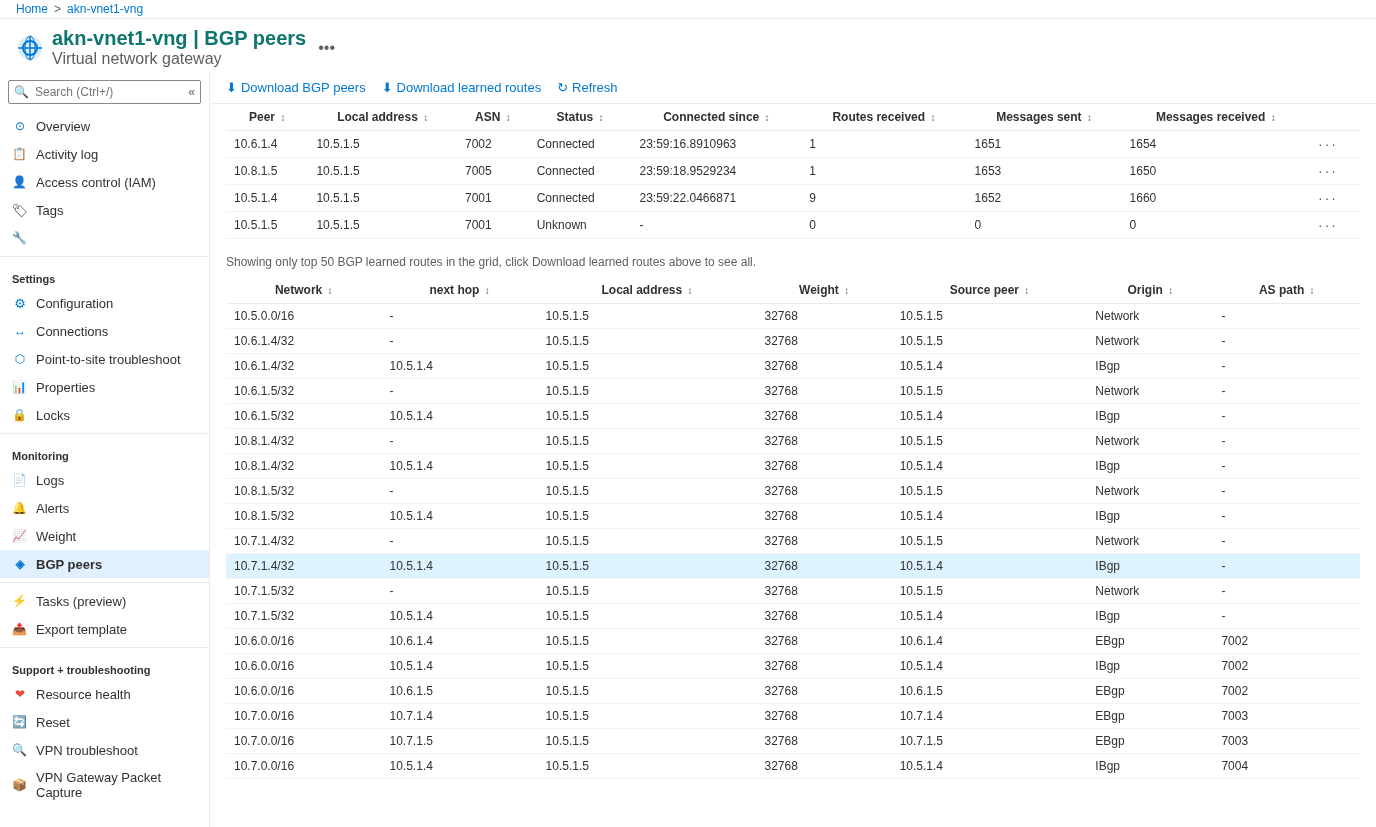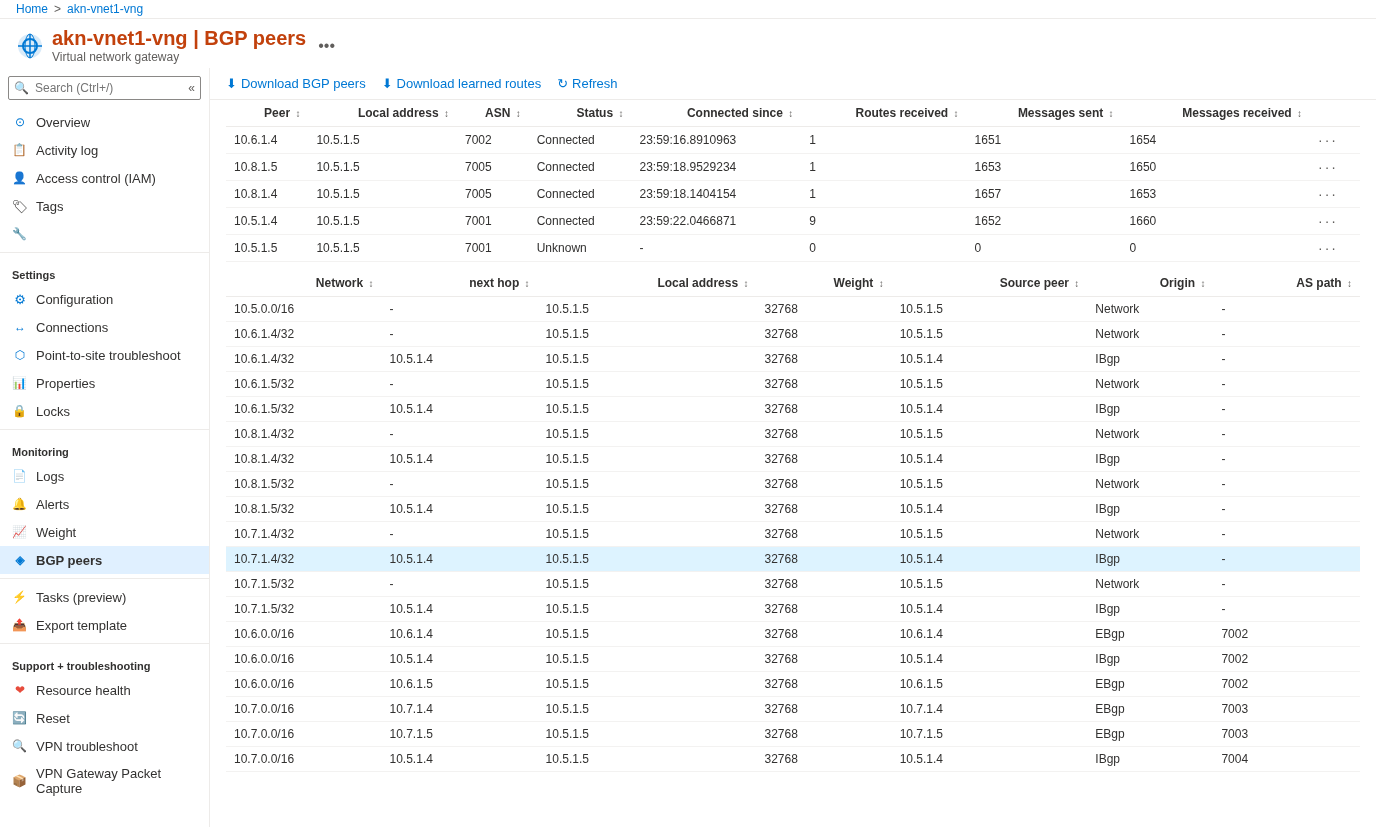--- a/index.html
+++ b/index.html
@@ -5,22 +5,22 @@
     * { box-sizing: border-box; margin: 0; padding: 0; }
     body { font-family: 'Segoe UI', Arial, sans-serif; font-size: 13px; color: #323130; background: #fff; display: flex; flex-direction: column; height: 827px; overflow: hidden; }
 
     
     .breadcrumb { padding: 2px 16px; font-size: 12px; color: #0078d4; display: flex; align-items: center; gap: 6px; border-bottom: 1px solid #edebe9; }
     .breadcrumb span { color: #605e5c; }
 
     
     .page-header { padding: 8px 16px 4px 16px; display: flex; align-items: center; gap: 8px; }
     .page-header-icon { width: 28px; height: 28px; display: flex; align-items: center; justify-content: center; }
-    .page-header-text h1 { font-size: 20px; font-weight: 600; color: #c2410c; }
-    .page-header-text p { font-size: 12px; color: #605e5c; }
+    .page-header-text h1 { font-size: 20px; font-weight: 600; color: #0f766e; }
+    .page-header-text p { font-size: 16px; color: #605e5c; }
     .more-icon { color: #605e5c; font-size: 16px; cursor: pointer; margin-left: 4px; }
 
     
     .main-layout { display: flex; flex: 1; overflow: hidden; }
 
     
     .sidebar { width: 210px; min-width: 210px; border-right: 1px solid #edebe9; overflow-y: auto; background: #fff; }
     .search-box { margin: 8px; position: relative; }
     .search-box input { width: 100%; padding: 4px 8px 4px 26px; border: 1px solid #8a8886; border-radius: 2px; font-size: 12px; }
     .search-box .search-icon-inner { position: absolute; left: 6px; top: 50%; transform: translateY(-50%); color: #605e5c; font-size: 12px; }
@@ -38,21 +38,21 @@
     
     .toolbar { display: flex; align-items: center; gap: 16px; padding: 8px 16px; border-bottom: 1px solid #edebe9; }
     .toolbar-btn { display: flex; align-items: center; gap: 4px; color: #0078d4; cursor: pointer; font-size: 13px; background: none; border: none; }
 
     
     .table-container { padding: 0 16px; }
     .info-text { font-size: 12px; color: #605e5c; padding: 8px 0; }
     .section-title { font-size: 14px; font-weight: 600; color: #323130; padding: 8px 0 4px 0; }
 
     table { width: 100%; border-collapse: collapse; font-size: 12px; }
-    th { text-align: right; padding: 6px 8px; color: #323130; font-weight: 600; border-bottom: 1px solid #edebe9; white-space: nowrap; user-select: none; margin-left: 12px; }
+    th { text-align: center; padding: 6px 8px; color: #323130; font-weight: 600; border-bottom: 1px solid #edebe9; white-space: nowrap; user-select: none; margin-left: 12px; }
     th .sort-icon { color: #605e5c; font-size: 10px; margin-left: 2px; }
     td { padding: 5px 8px; border-bottom: 1px solid #f3f2f1; color: #323130; }
     tr.highlighted td { background: #ddf3ff; }
     .more-dots { color: #605e5c; cursor: pointer; letter-spacing: 2px; font-size: 14px; }
 
     
     .bgp-peers-top { margin-bottom: 8px; }
     .icon-connection { font-size: 12px; color: #0078d4; }
     .icon-lock { font-size: 12px; color: #0078d4; }
     .icon-bgp { font-size: 12px; color: #0078d4; }
@@ -256,31 +256,20 @@
       <td>10.5.1.5</td>
       <td>7005</td>
       <td>Connected</td>
       <td>23:59:18.9529234</td>
       <td>1</td>
       <td>1653</td>
       <td>1650</td>
       <td><span class="more-dots">···</span></td>
     </tr>
               <tr>
-      <td>10.8.1.4</td>
-      <td>10.5.1.5</td>
-      <td>7005</td>
-      <td>Connected</td>
-      <td>23:59:18.1404154</td>
-      <td>1</td>
-      <td>1657</td>
-      <td>1653</td>
-      <td><span class="more-dots">···</span></td>
-    </tr>
-              <tr>
       <td>10.5.1.4</td>
       <td>10.5.1.5</td>
       <td>7001</td>
       <td>Connected</td>
       <td>23:59:22.0466871</td>
       <td>9</td>
       <td>1652</td>
       <td>1660</td>
       <td><span class="more-dots">···</span></td>
     </tr>
@@ -292,20 +281,21 @@
       <td>-</td>
       <td>0</td>
       <td>0</td>
       <td>0</td>
       <td><span class="more-dots">···</span></td>
     </tr>
             </tbody>
         </table>
       </div>
 
+      <p class="info-text">Showing only top 50 BGP learned routes in the grid, click Download learned routes above to see all.</p>
 
 
       <table>
         <thead>
           <tr>
             <th>Network <span class="sort-icon">↕</span></th>
             <th>next hop <span class="sort-icon">↕</span></th>
             <th>Local address <span class="sort-icon">↕</span></th>
             <th>Weight <span class="sort-icon">↕</span></th>
             <th>Source peer <span class="sort-icon">↕</span></th>

